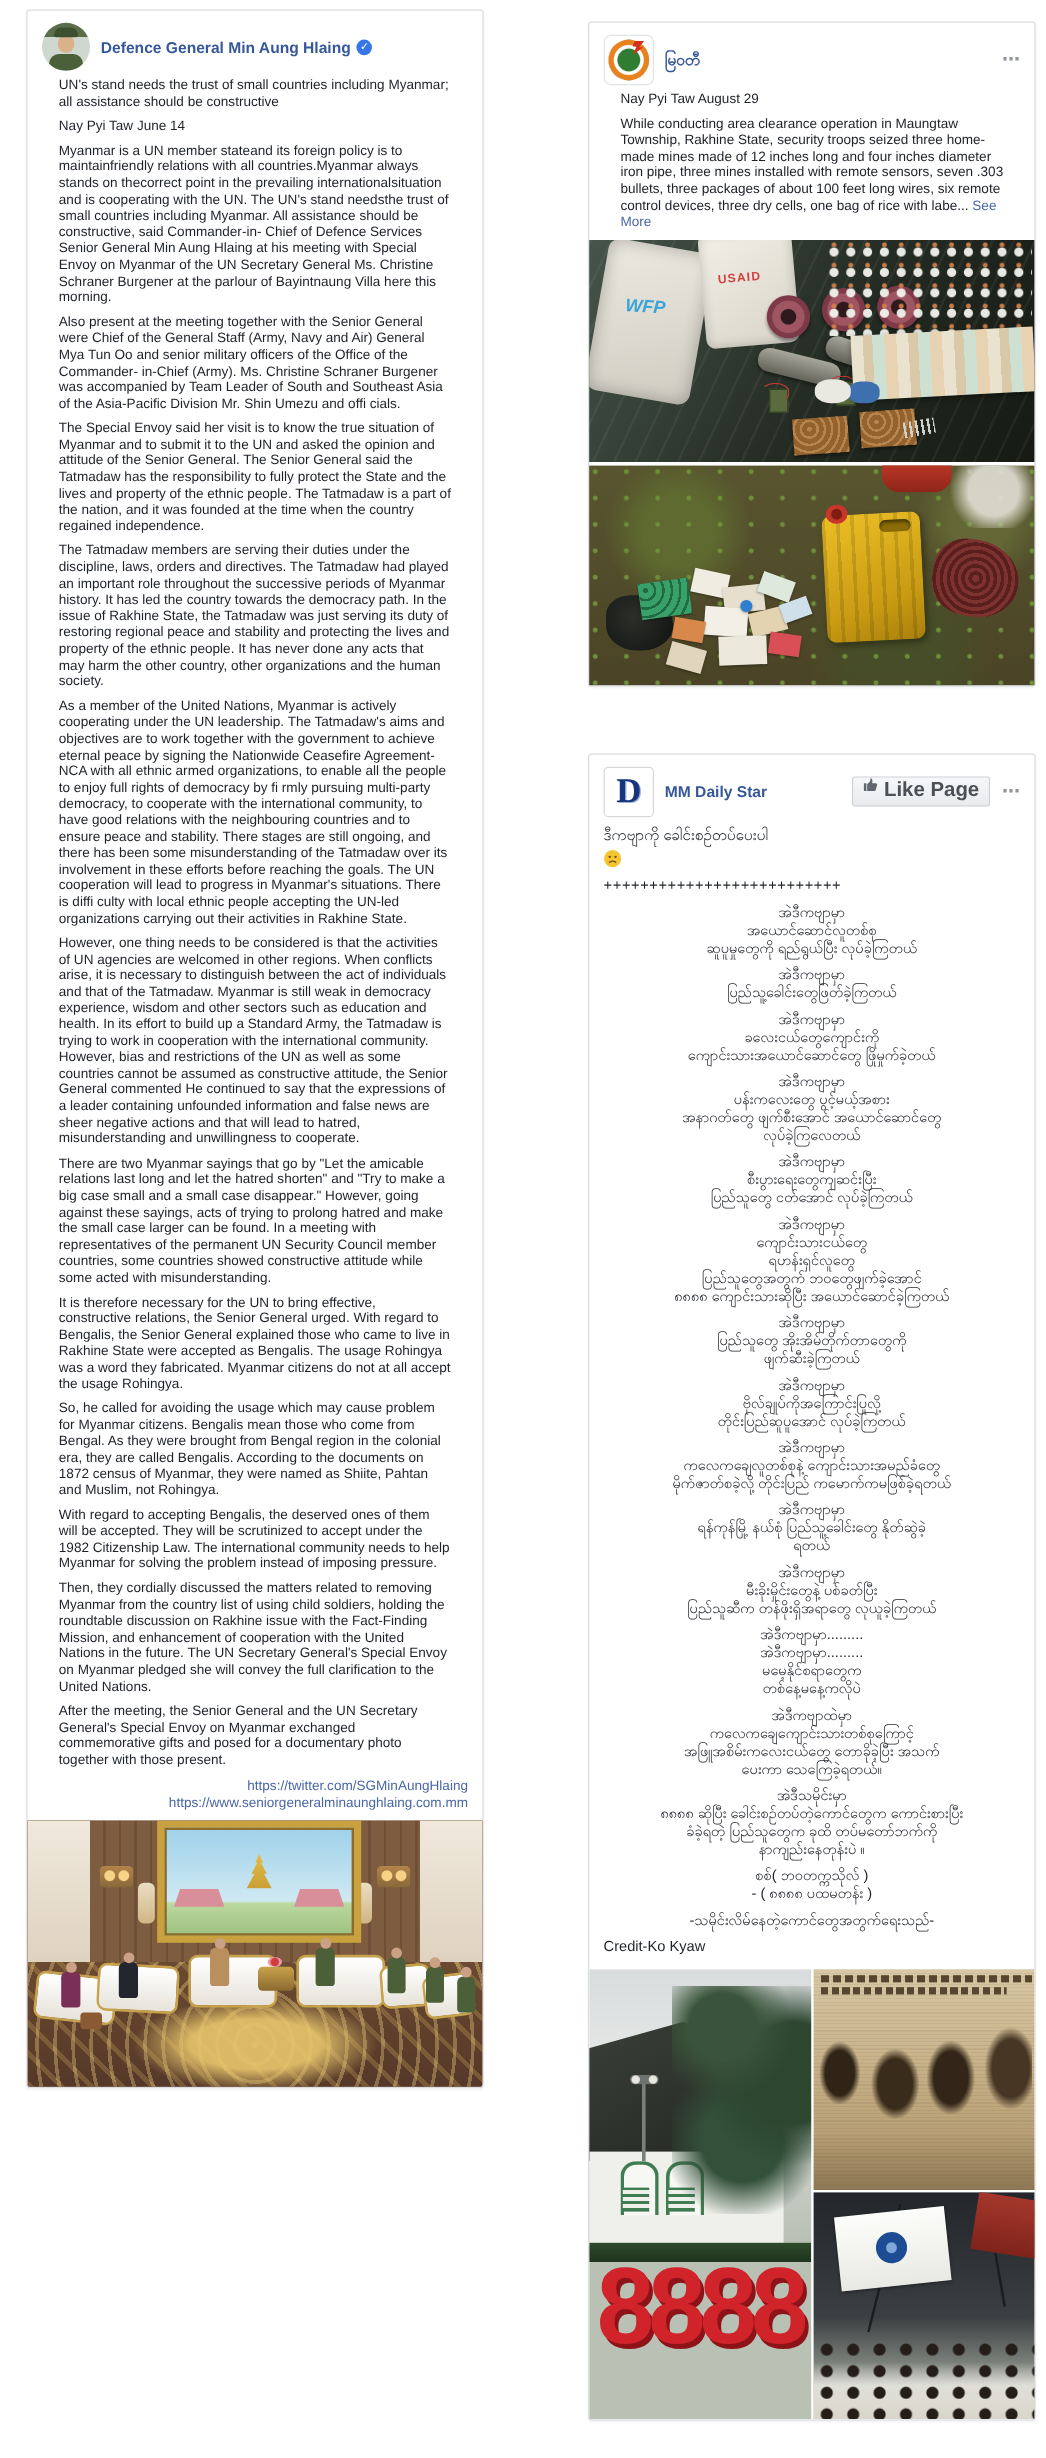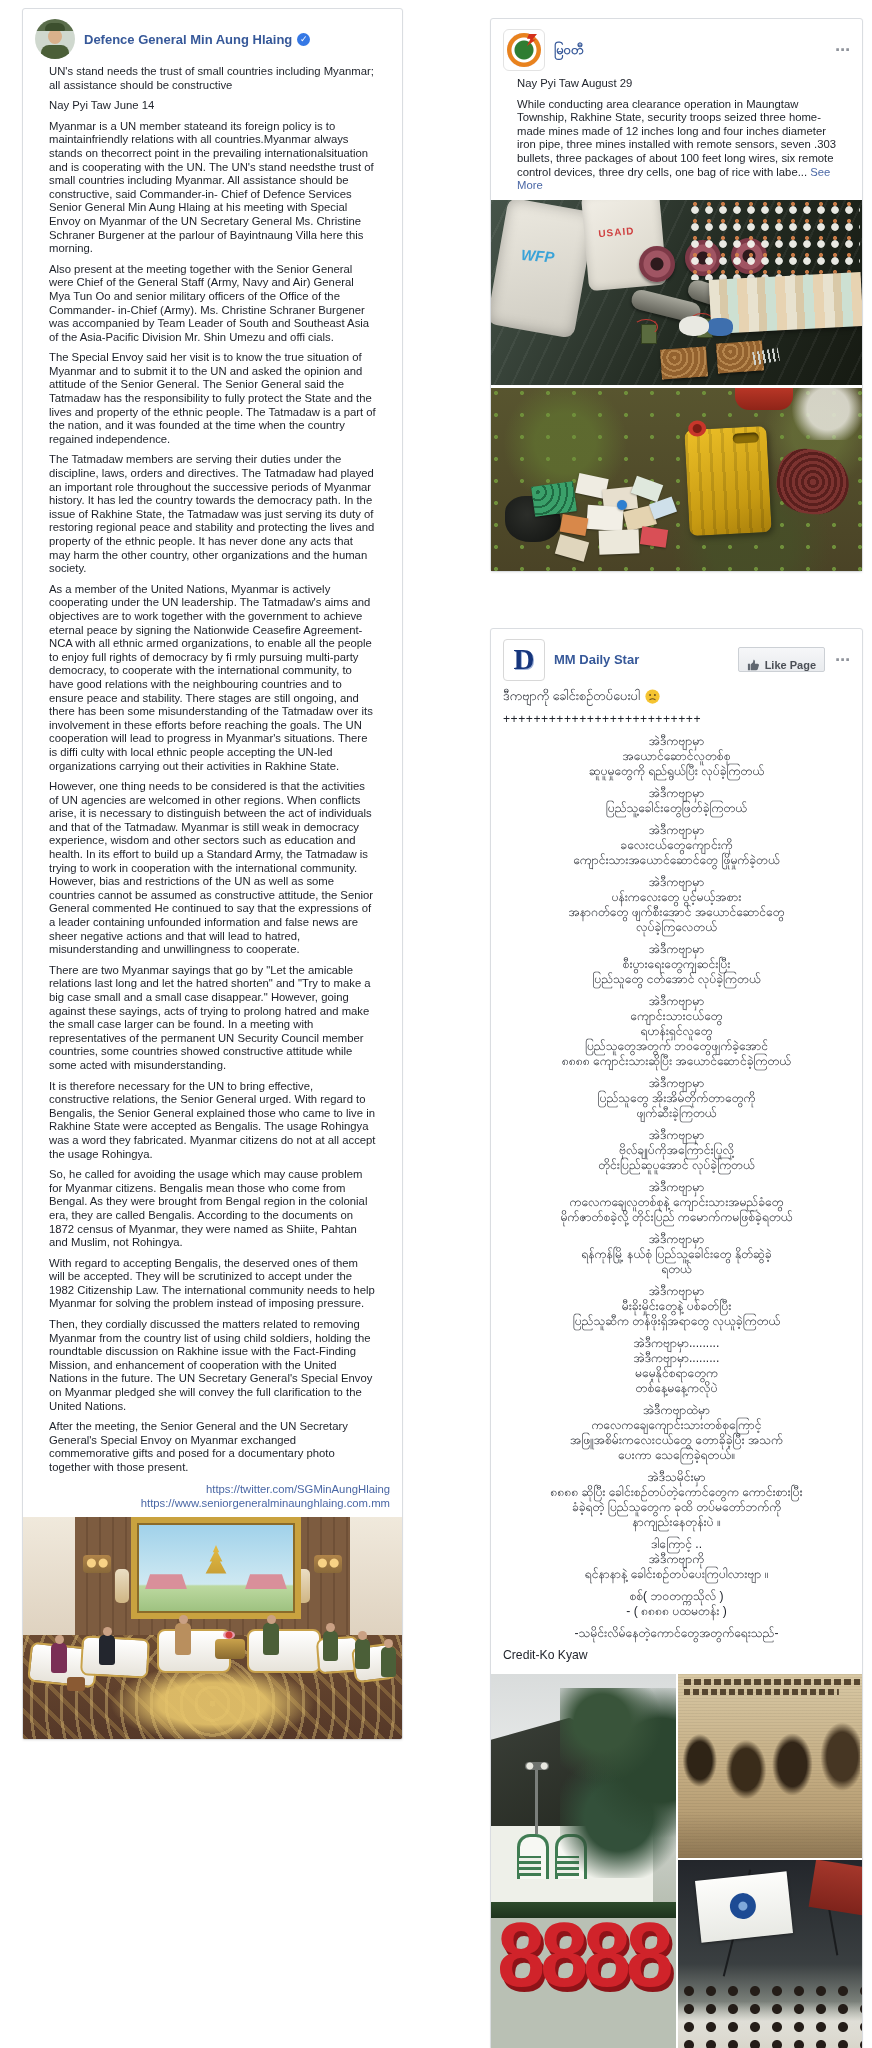--- a/index.html
+++ b/index.html
@@ -110,29 +110,29 @@
                 background:#8a6c08;box-shadow:inset 0 2px 3px rgba(0,0,0,.5);}
   .coil{position:absolute;left:286px;top:62px;width:72px;height:64px;transform:rotate(8deg);
         border-radius:40% 55% 50% 45%;
         background:repeating-radial-gradient(circle at 50% 50%, #7c3330 0 3px, #591f1d 3px 6px);}
   .tangle{position:absolute;right:-8px;top:-10px;width:84px;height:62px;opacity:.85;
           background:radial-gradient(circle,#e9e7df 0 40%,rgba(0,0,0,0) 70%);}
   .bag{position:absolute;left:14px;top:108px;width:56px;height:46px;border-radius:40% 60% 50% 50%;
        background:radial-gradient(circle at 40% 40%,#2c2e2a,#101210);}
   .bx{position:absolute;box-shadow:0 1px 2px rgba(0,0,0,.35);}
   
-  .like-btn{margin-left:auto;display:flex;align-items:flex-end;gap:5px;height:23px;padding:0 8px;cursor:pointer;
+  .like-btn{margin-left:auto;display:flex;align-items:flex-start;gap:5px;height:23px;padding:0 8px;cursor:pointer;
             background:linear-gradient(#f6f7f9,#e9ebee);border:1px solid #ccd0d5;border-radius:2px;
-            font-size:11px;font-weight:bold;color:#4b4f56;}
+            font-size:17px;font-weight:bold;color:#4b4f56;}
   .like-btn + .more-dots{margin-left:10px;}
   .mmds-avatar{border-radius:4px;background:#fff;border:1px solid #d8d8d8;display:flex;align-items:center;justify-content:center;
                font-family:"Liberation Serif","DejaVu Serif",serif;font-weight:bold;font-size:29px;color:#16357c;
                text-shadow:1px 1px 0 #9db1d8;}
   .burmese{padding:2px 12px 0;font-size:12.2px;line-height:14px;color:#1d2129;}
-  .burmese .intro{display:flex;gap:5px;font-size:12.8px;margin-bottom:8px;}
+  .burmese .intro{display:flex;gap:5px;font-size:12.8px;margin-bottom:8px;flex-direction:column;}
   .burmese .divider{letter-spacing:.5px;margin-bottom:2px;}
   .stanza{margin-top:8px;text-align:center;}
   .stanza div{margin:0 0 1px;}
   .credit{margin-top:8px;}
   .emoji-face{width:15px;height:15px;flex:0 0 auto;}
   
   .collage{margin-top:12px;position:relative;height:375px;background:#fff;overflow:hidden;}
   .col-left{position:absolute;left:0;top:0;width:185px;height:375px;overflow:hidden;
             background:linear-gradient(#d9dcdc,#eef0ef 36%,#cfd3cd 40%,#b9c0b4 60%);}
   .cl-dark{position:absolute;left:-4px;top:44px;width:150px;height:116px;
@@ -405,25 +405,20 @@
             <div>အဖြူအစိမ်းကလေးငယ်တွေ တောခိုခဲ့ပြီး အသက်</div>
             <div>ပေးကာ သေကြေခဲ့ရတယ်။</div>
           </div>
           <div class="stanza">
             <div>အဲဒီသမိုင်းမှာ</div>
             <div>၈၈၈၈ ဆိုပြီး ခေါင်းစဉ်တပ်တဲ့ကောင်တွေက ကောင်းစားပြီး</div>
             <div>ခံခဲ့ရတဲ့ ပြည်သူတွေက ခုထိ တပ်မတော်ဘက်ကို</div>
             <div>နာကျည်းနေတုန်းပဲ ။</div>
           </div>
           <div class="stanza">
-            <div>ဒါကြောင့် ..</div>
-            <div>အဲဒီကဗျာကို</div>
-            <div>ရင်နာနာနဲ့ ခေါင်းစဉ်တပ်ပေးကြပါလားဗျာ ။</div>
-          </div>
-          <div class="stanza">
             <div>စစ်( ဘဝတက္ကသိုလ် )</div>
             <div>- ( ၈၈၈၈ ပထမတန်း )</div>
           </div>
           <div class="stanza">
             <div>-သမိုင်းလိမ်နေတဲ့ကောင်တွေအတွက်ရေးသည်-</div>
           </div>
         </div>
       <div class="credit">Credit-Ko Kyaw</div>
     </div>
     <div class="collage">

